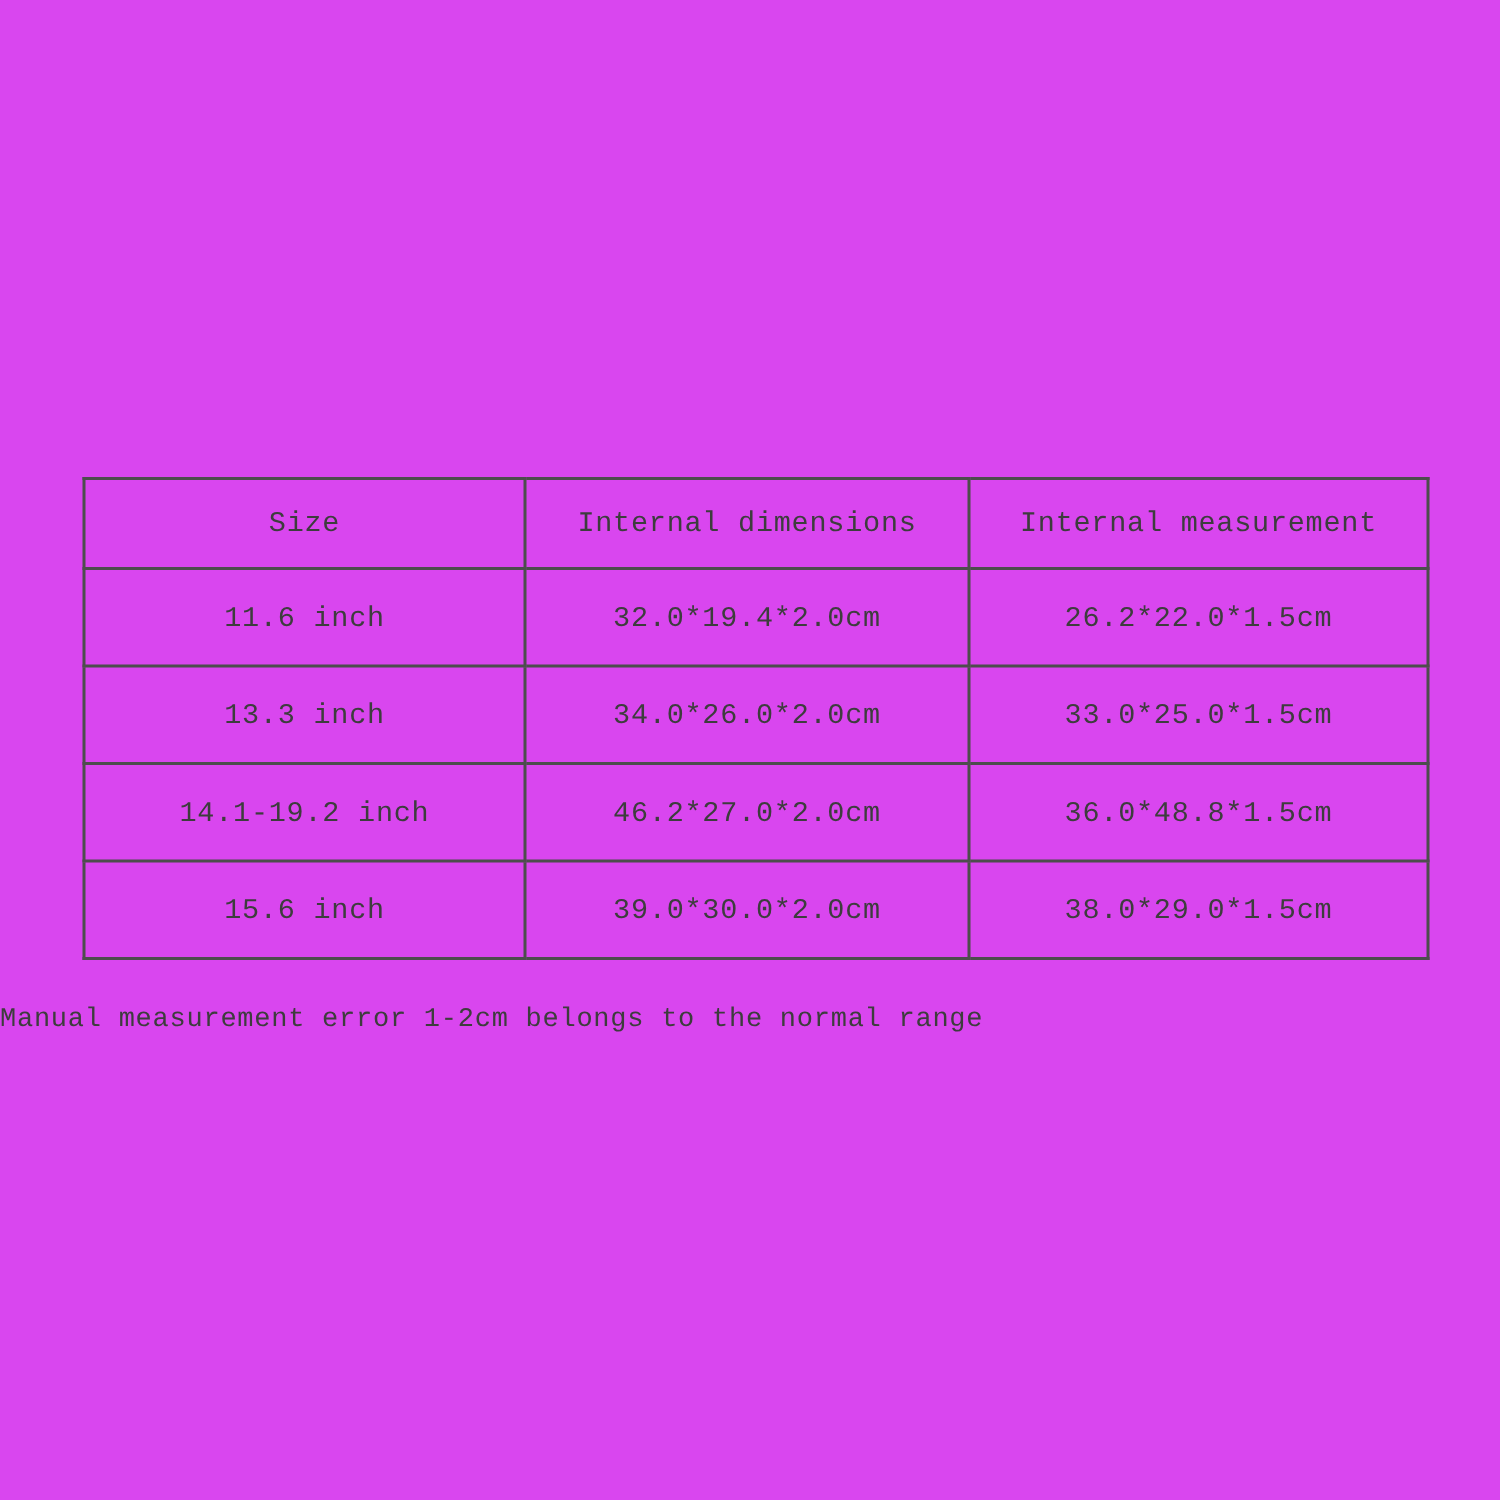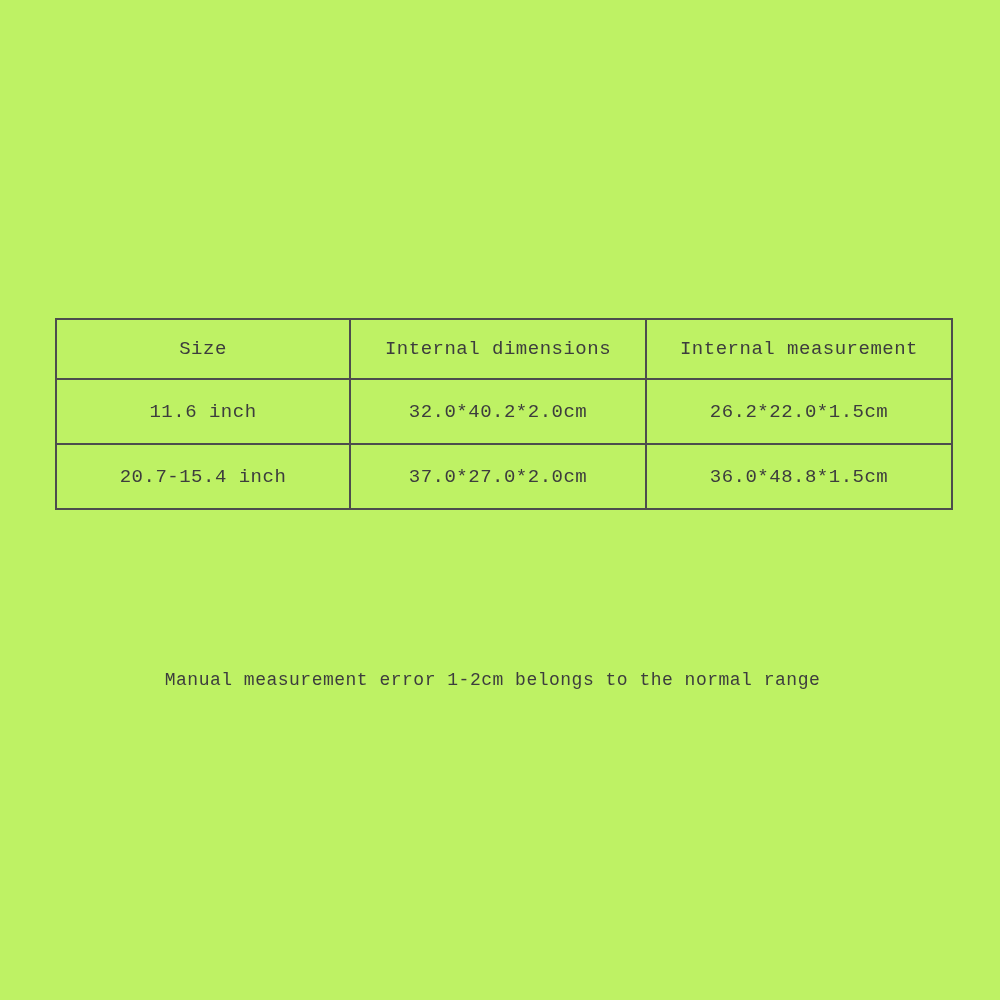--- a/index.html
+++ b/index.html
@@ -4,21 +4,21 @@
 <style>
   html, body {
     margin: 0;
     padding: 0;
     background: #ffffff;
   }
   .page {
     position: relative;
     width: 1000px;
     height: 1000px;
-    background: #bef264;
+    background: #d946ef;
     font-family: "Liberation Mono", "DejaVu Sans Mono", monospace;
     color: #3d3d3d;
   }
   .size-table {
     position: absolute;
     left: 55px;
     top: 318px;
     width: 890px;
     border-collapse: collapse;
     table-layout: fixed;
@@ -42,21 +42,20 @@
     margin-top: 19px;
   }
   .col-size { width: 292px; }
   .col-ext  { width: 294px; }
   .col-int  { width: 304px; }
   .note {
     position: absolute;
     left: 0;
     top: 670px;
     width: 985px;
-    text-align: center;
     font-size: 18px;
     color: #3d3d3d;
     letter-spacing: 0.5px;
   }
 </style>
 </head>
 <body>
 
 <div class="page">
 
@@ -64,26 +63,36 @@
     <thead>
       <tr>
         <th class="col-size">Size</th>
         <th class="col-ext">Internal dimensions</th>
         <th class="col-int">Internal measurement</th>
       </tr>
     </thead>
     <tbody>
       <tr>
         <td>11.6 inch</td>
-        <td>32.0*40.2*2.0cm</td>
+        <td>32.0*19.4*2.0cm</td>
         <td>26.2*22.0*1.5cm</td>
       </tr>
       <tr>
-        <td>20.7-15.4 inch</td>
-        <td>37.0*27.0*2.0cm</td>
+        <td>13.3 inch</td>
+        <td>34.0*26.0*2.0cm</td>
+        <td>33.0*25.0*1.5cm</td>
+      </tr>
+      <tr>
+        <td>14.1-19.2 inch</td>
+        <td>46.2*27.0*2.0cm</td>
         <td>36.0*48.8*1.5cm</td>
+      </tr>
+      <tr>
+        <td>15.6 inch</td>
+        <td>39.0*30.0*2.0cm</td>
+        <td>38.0*29.0*1.5cm</td>
       </tr>
     </tbody>
   </table>
 
   <div class="note">Manual measurement error 1-2cm belongs to the normal range</div>
 
 </div>
 
 </body></html>

